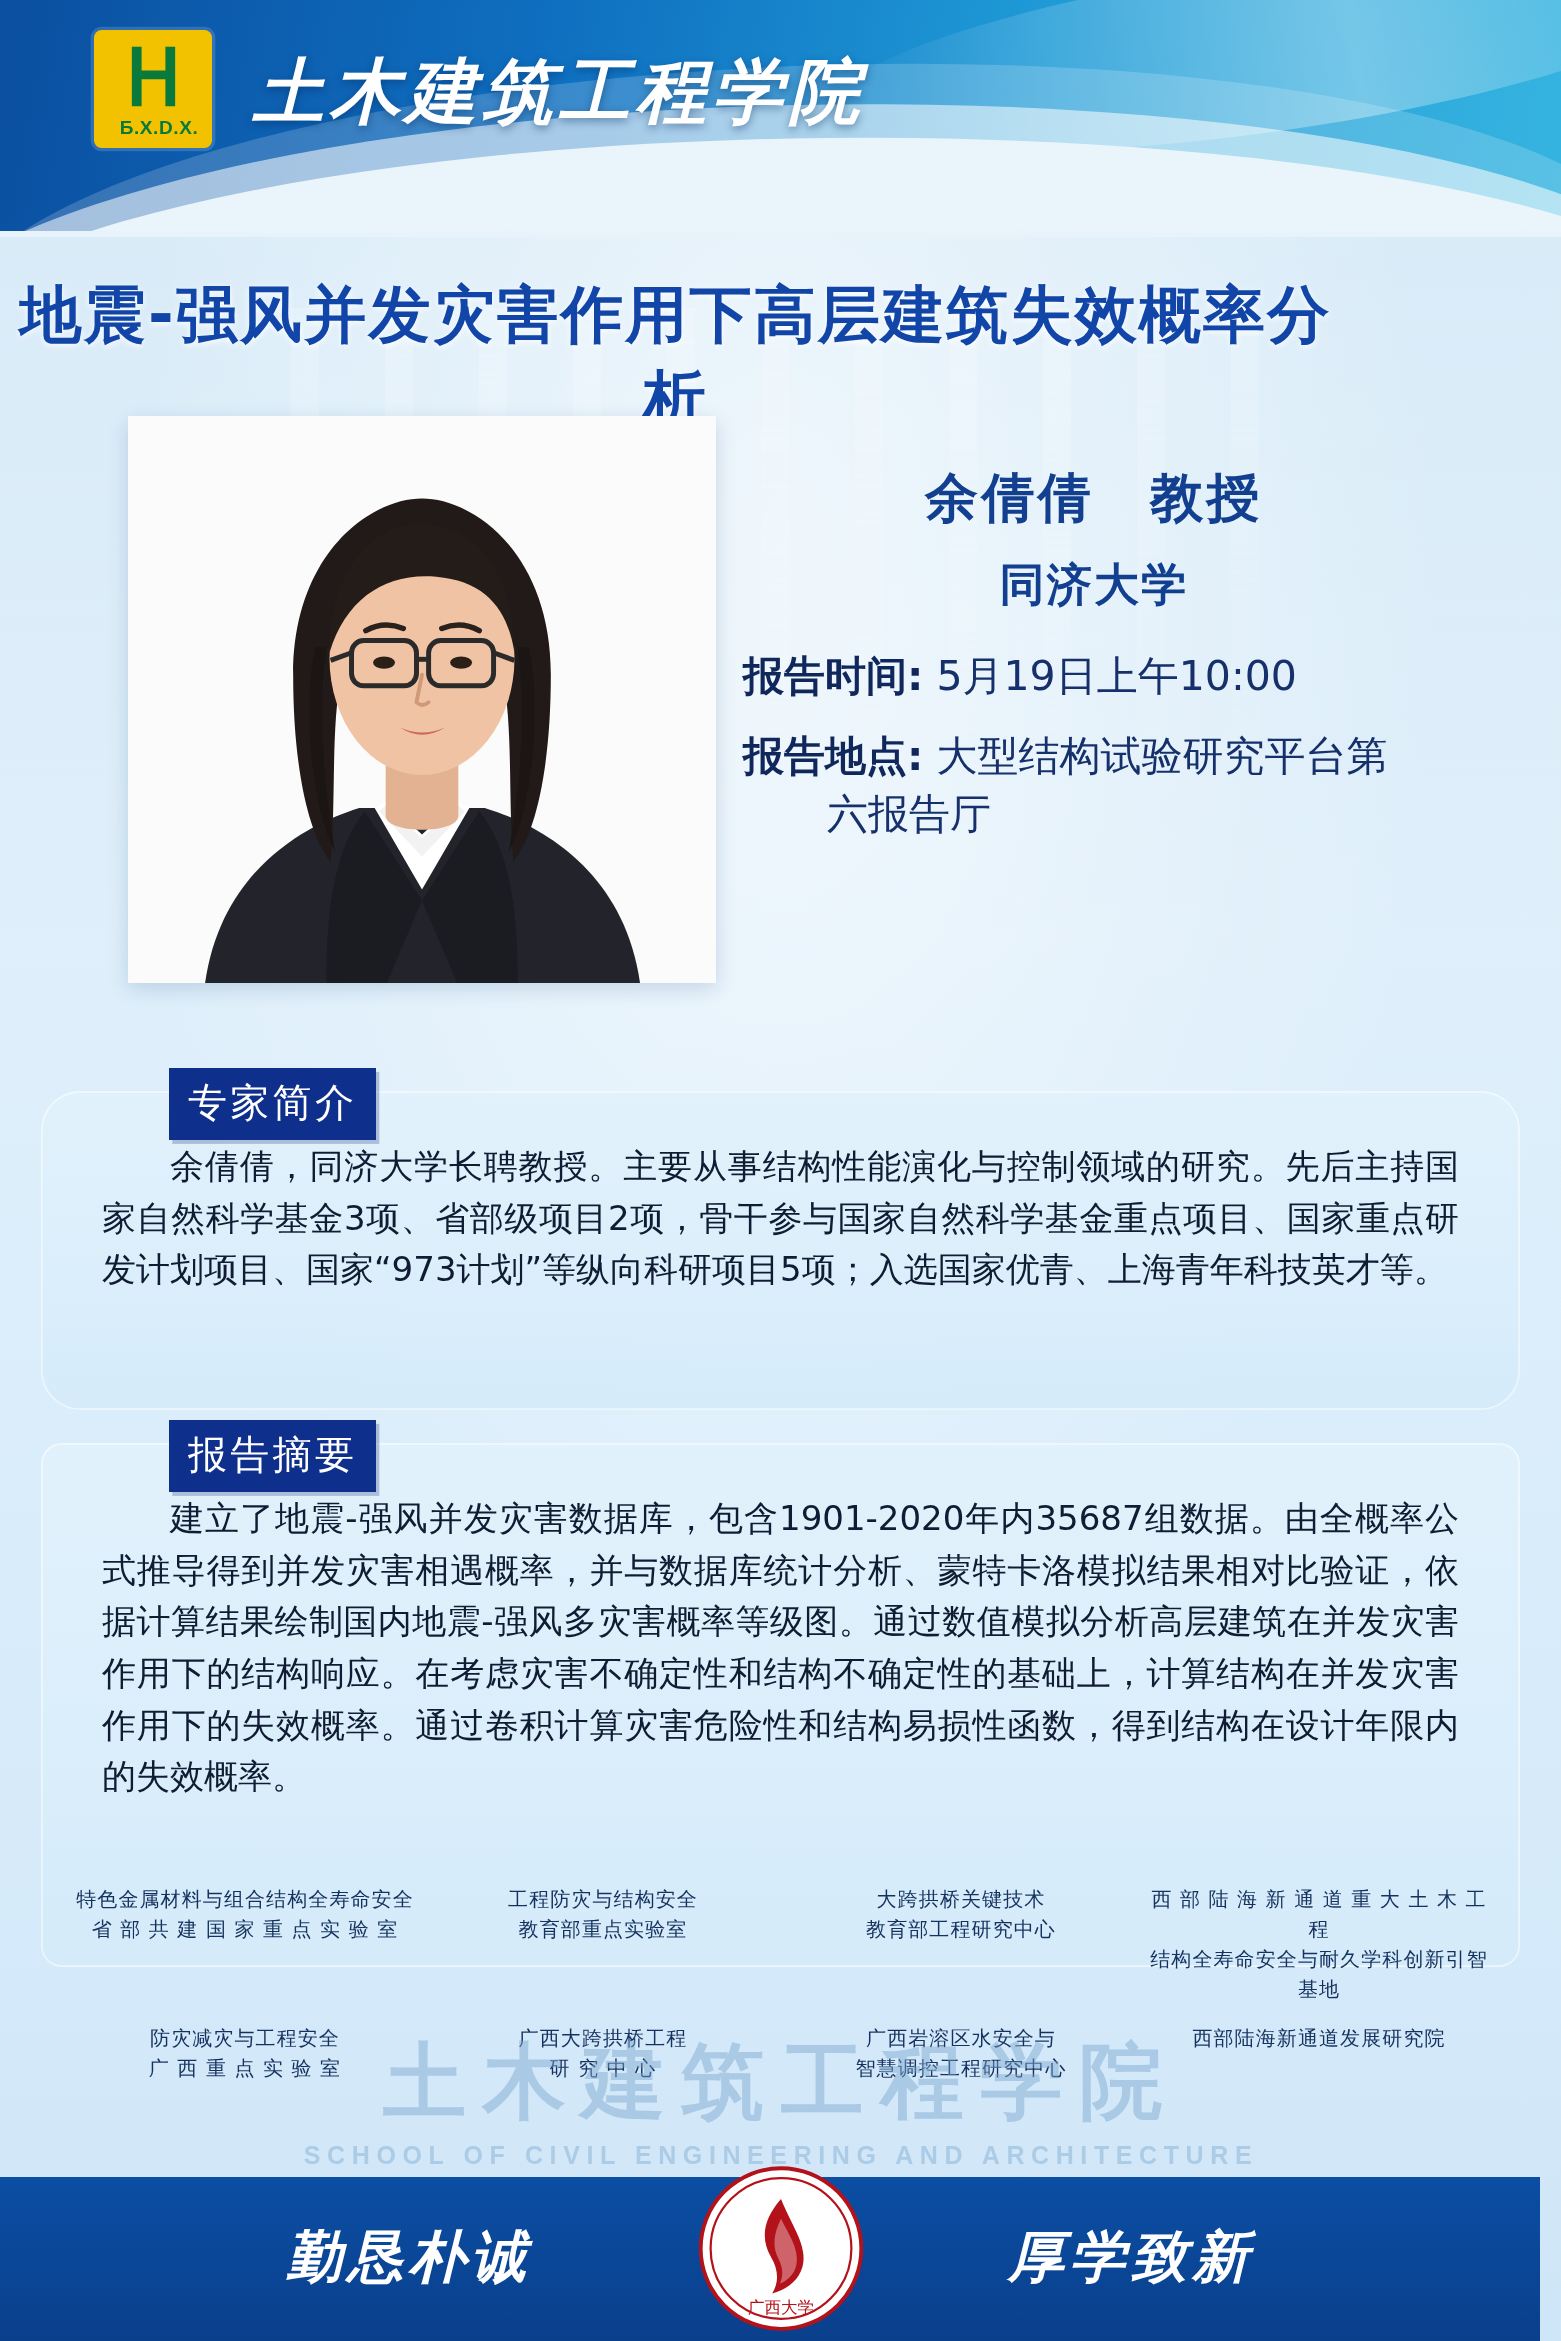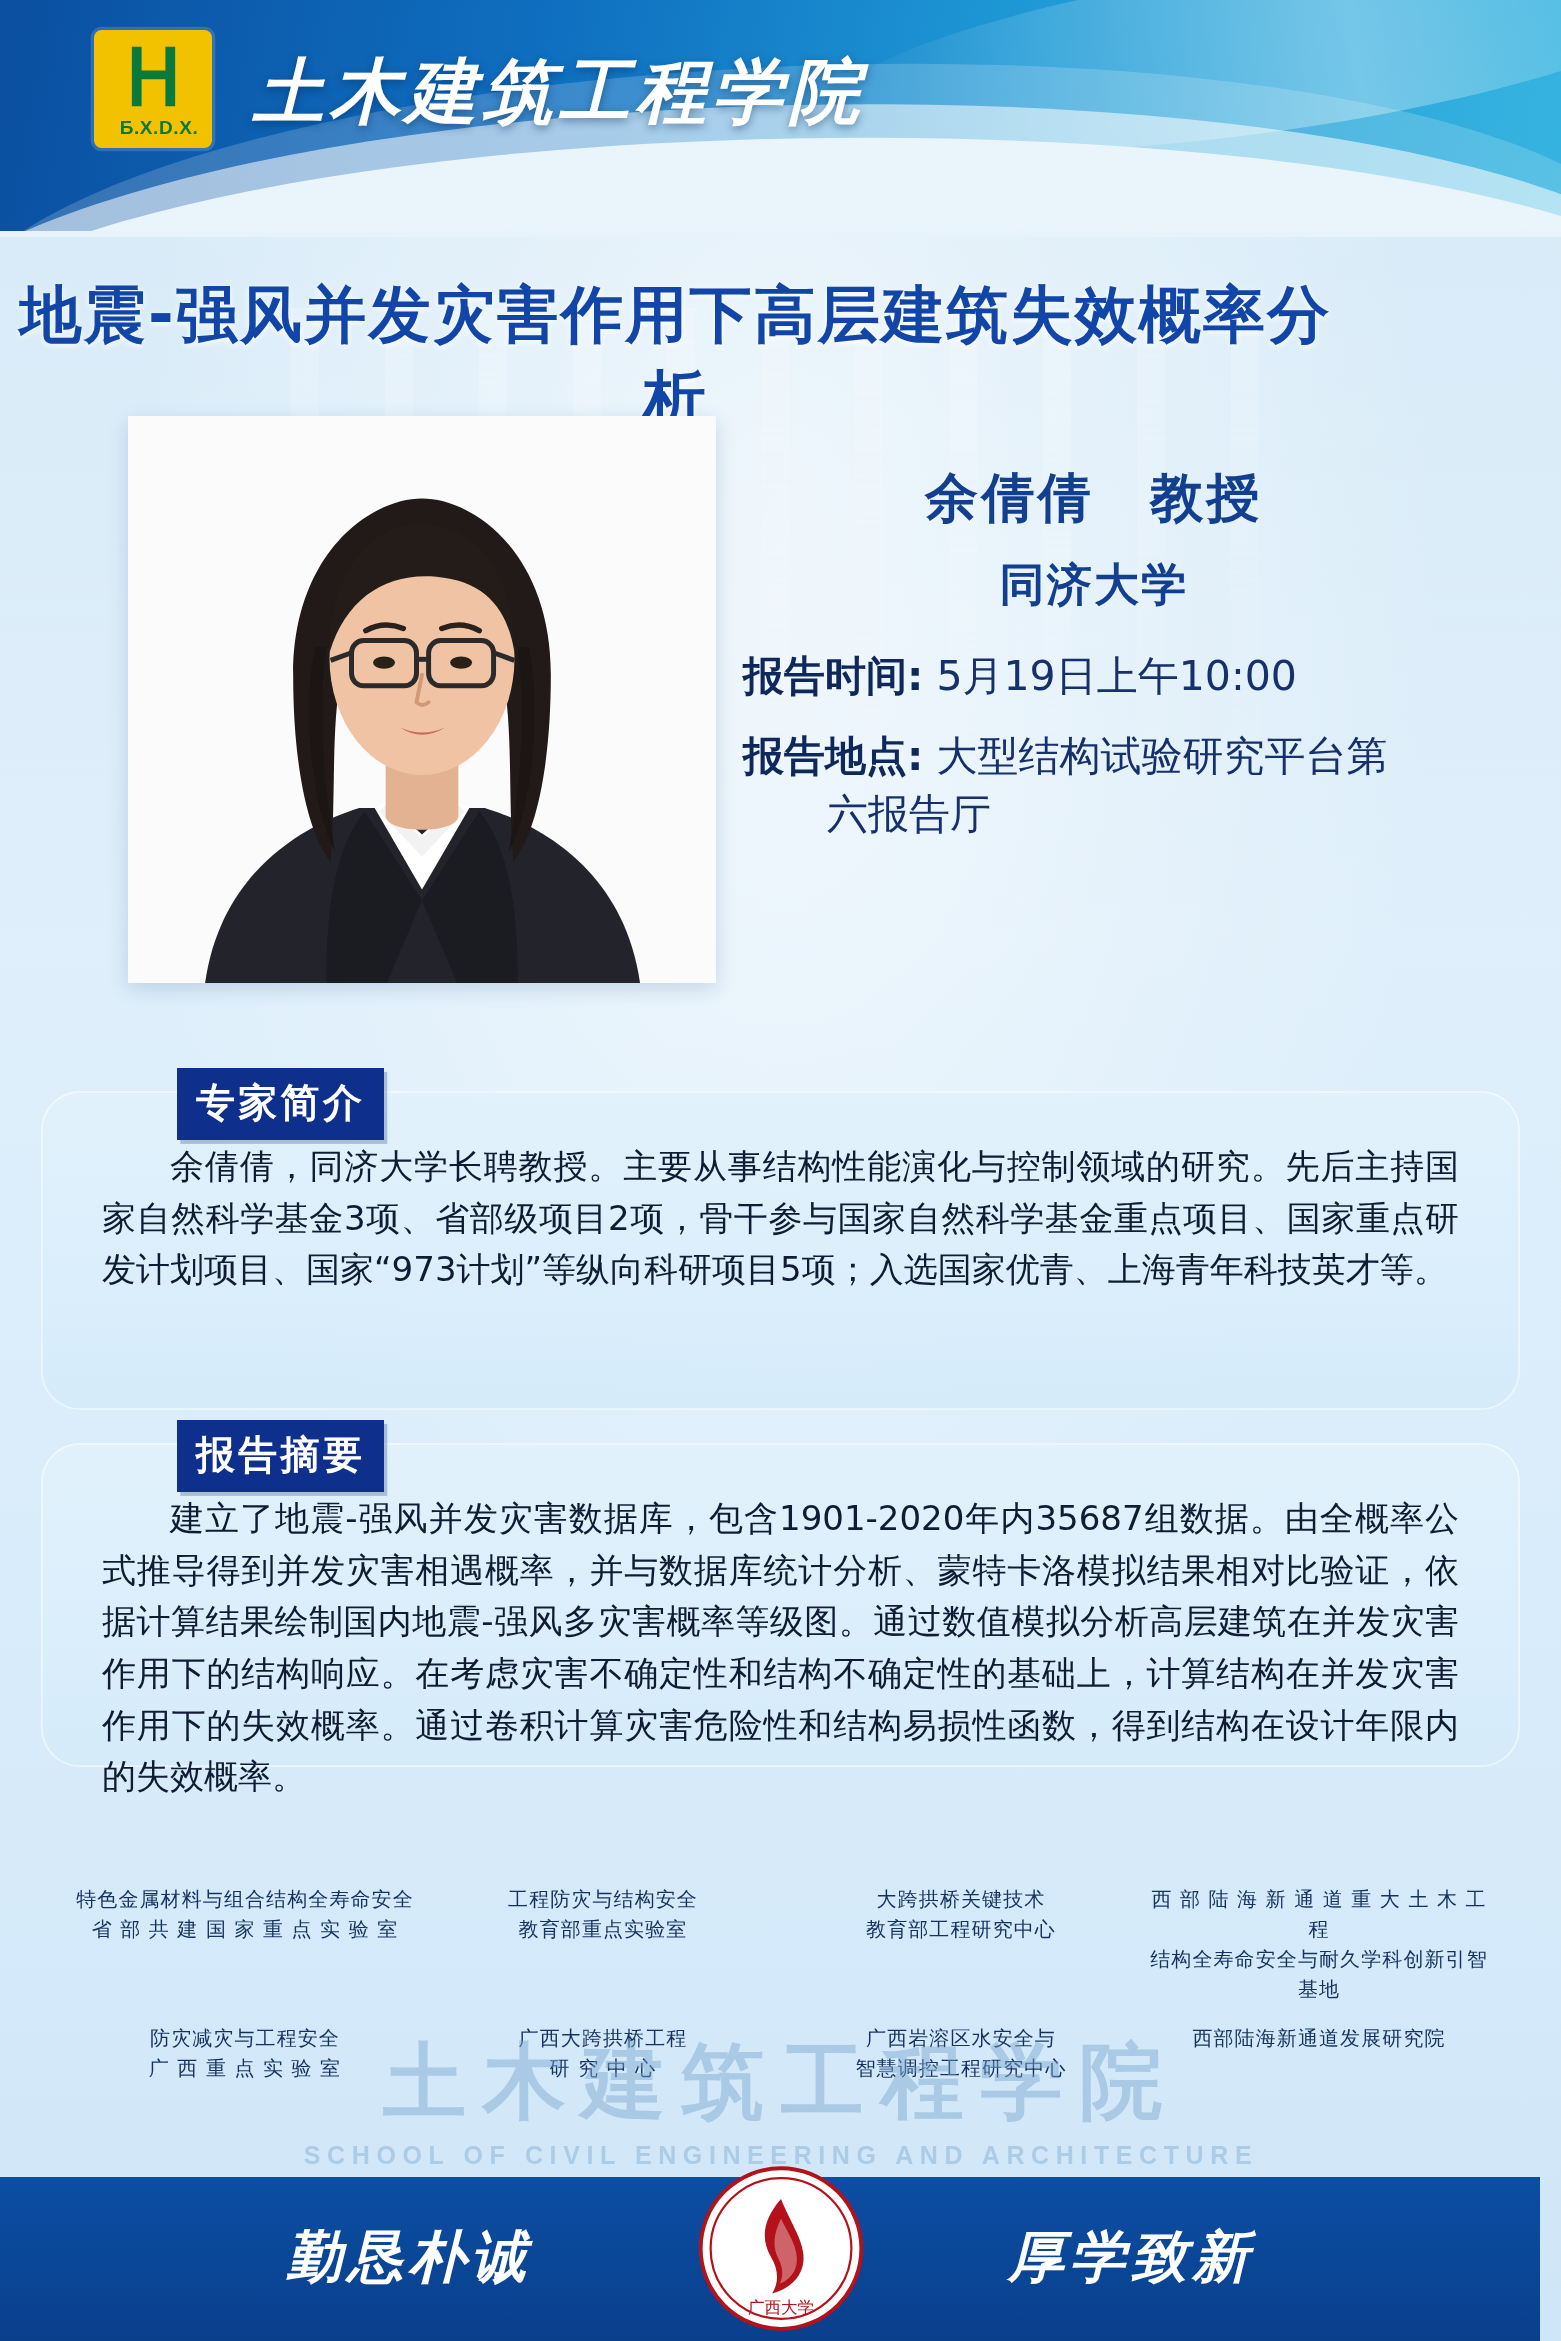--- a/index.html
+++ b/index.html
@@ -198,30 +198,30 @@
   
   .card {
     position: absolute;
     left: 41px;
     width: 1479px;
     background: linear-gradient(180deg, rgba(226,242,252,0.92) 0%, rgba(213,235,250,0.92) 100%);
     border-radius: 39px;
     box-shadow: inset 0 0 0 1.7px rgba(255,255,255,0.55);
   }
   .card-bio { top: 1091px; height: 319px; }
-  .card-abs { top: 1443px; height: 324px; }
+  .card-abs { top: 1443px; height: 524px; border-radius: 21px; }
 
   .section-tag {
     position: absolute;
     top: -23px;
-    left: 136px;
+    left: 128px;
     background: #0f2f8c;
     color: #ffffff;
     font-size: 39px;
-    font-weight: 700;
+    font-weight: 400;
     letter-spacing: 3.3px;
     padding: 7.7px 19px 10px 19px;
     font-family: "DejaVu Sans", "Liberation Sans", sans-serif;
     box-shadow: 3.3px 3.9px 0 rgba(10,35,110,0.25);
   }
 
   .card-body {
     position: absolute;
     left: 61px; right: 61px;
     top: 50px;

